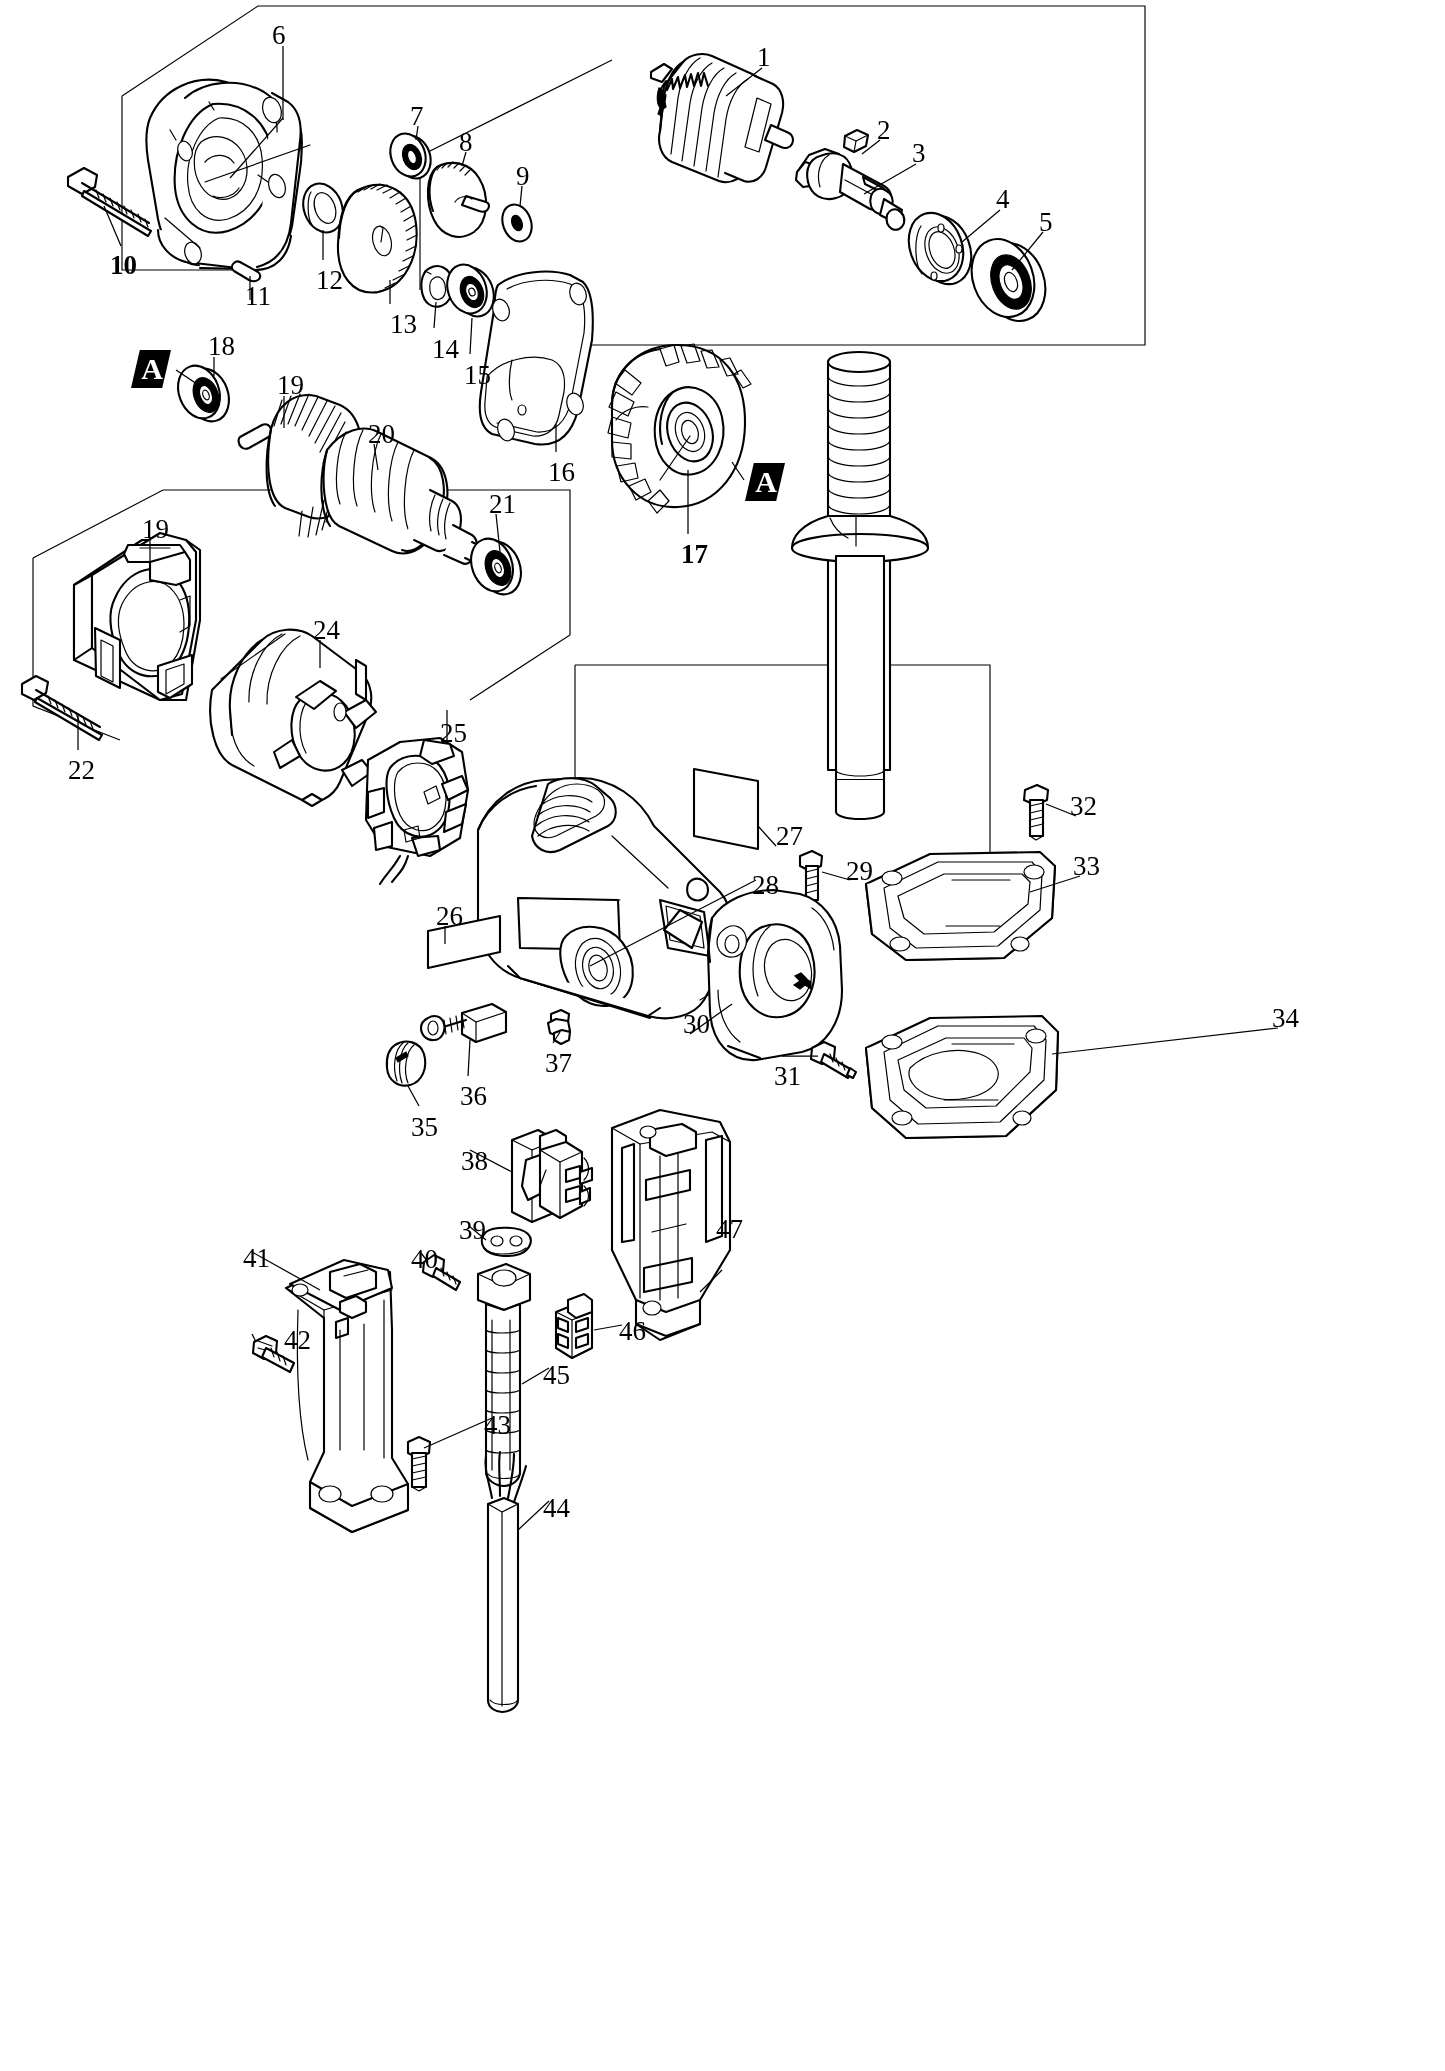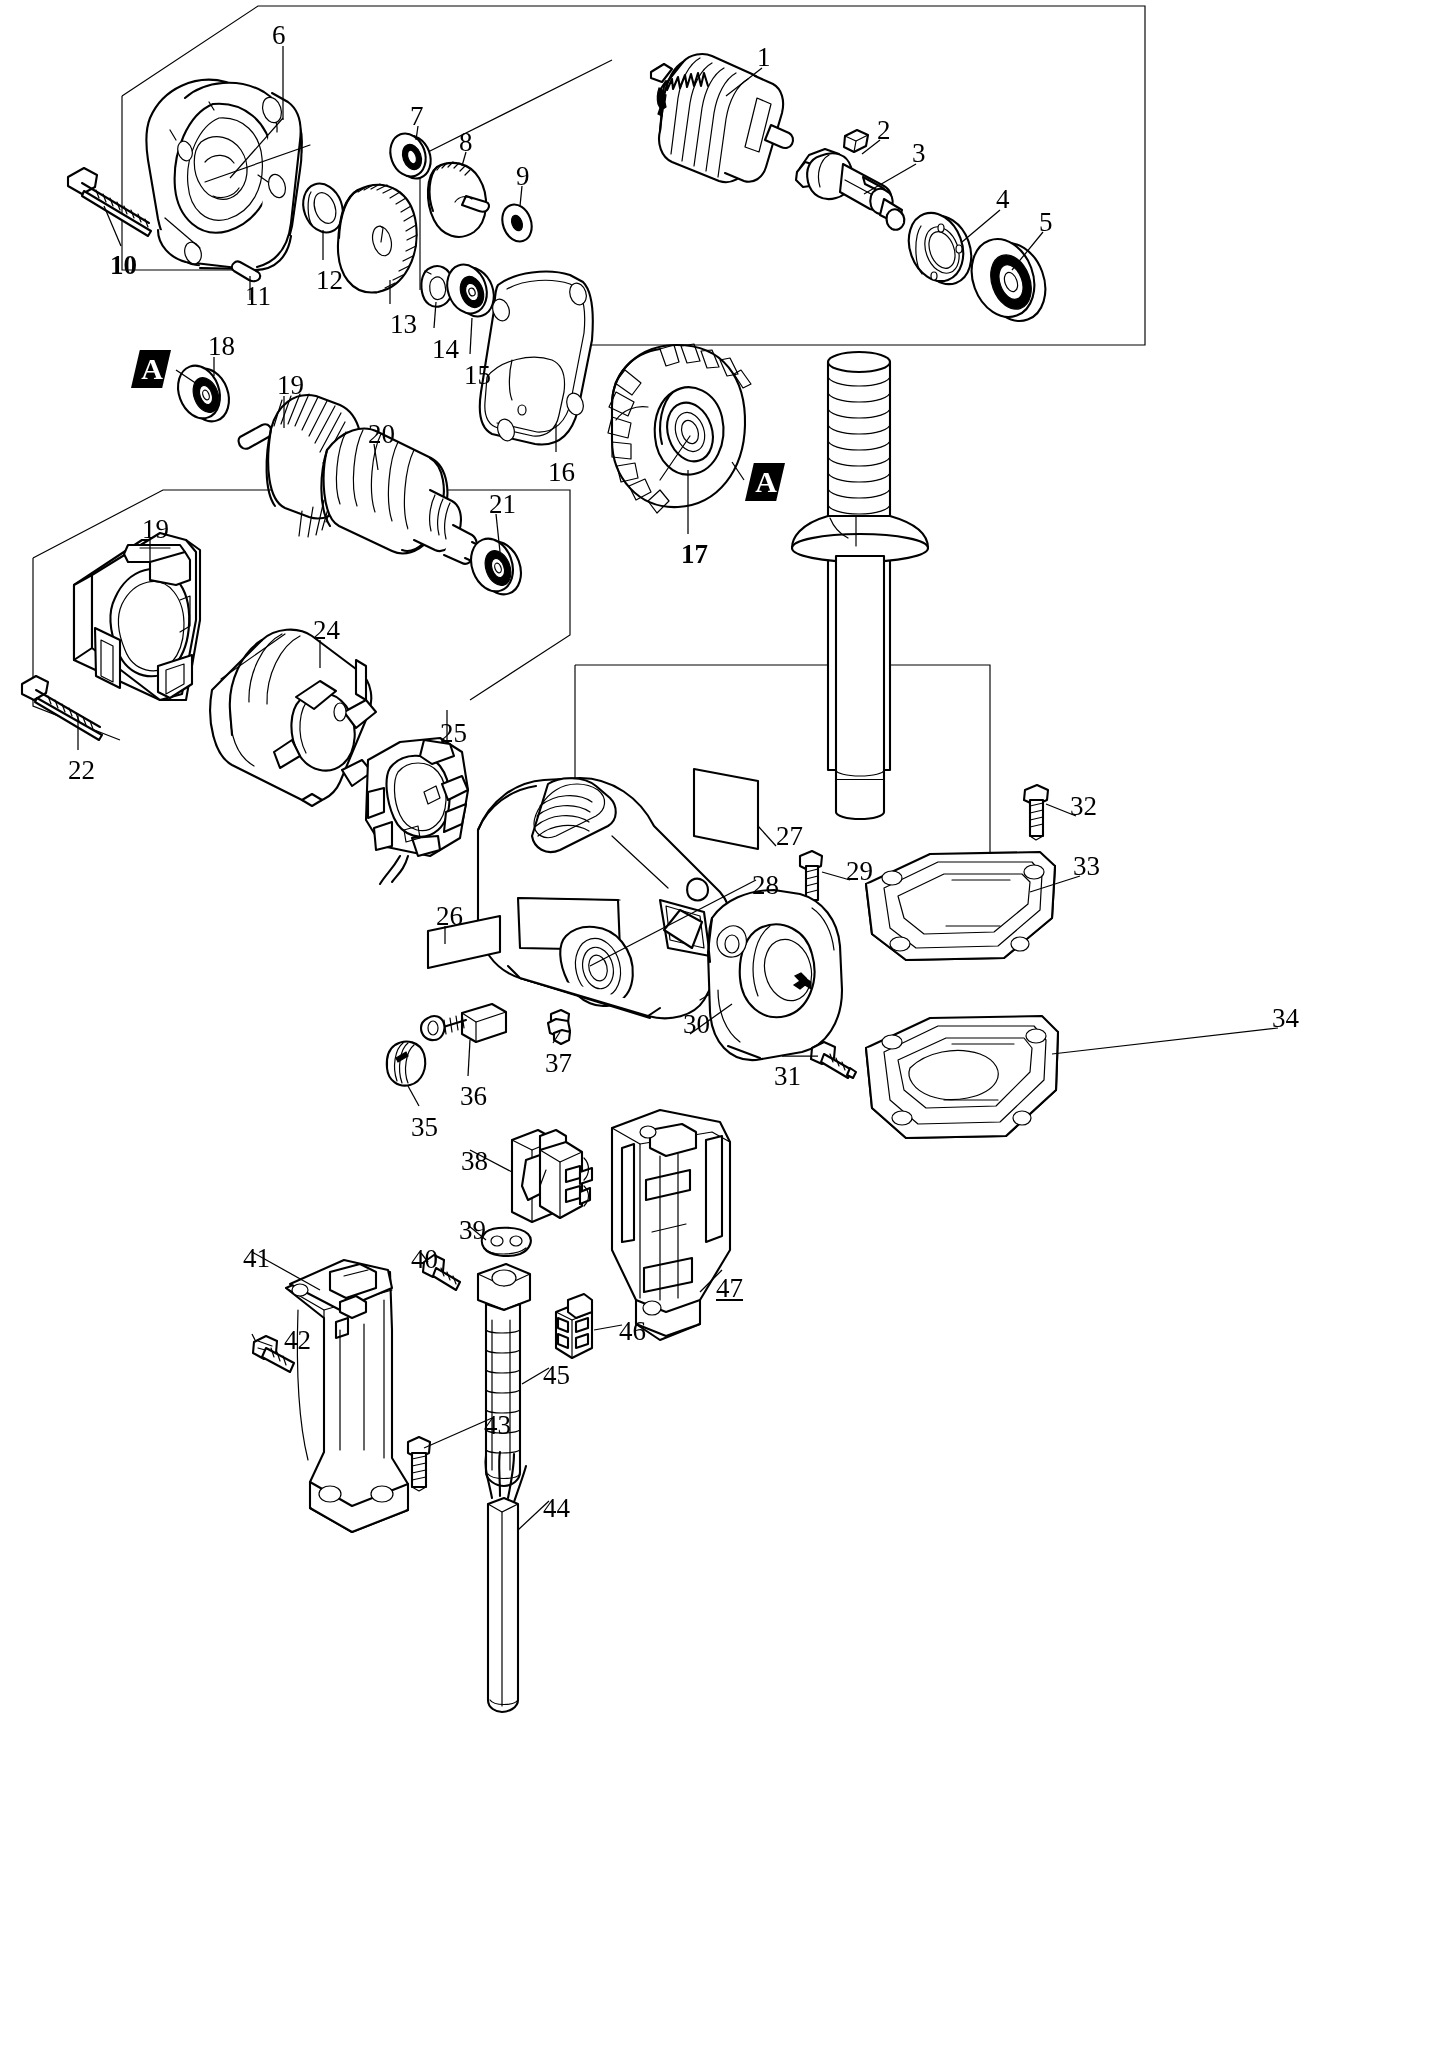--- a/index.html
+++ b/index.html
@@ -855,21 +855,21 @@
       <div class="lbl" style="left: 545px; top: 1050px;">37</div>
       <div class="lbl" style="left: 461px; top: 1148px;">38</div>
       <div class="lbl" style="left: 459px; top: 1217px;">39</div>
       <div class="lbl" style="left: 411px; top: 1246px;">40</div>
       <div class="lbl" style="left: 243px; top: 1245px;">41</div>
       <div class="lbl" style="left: 241px; top: 1327px; margin-left: 43px;">42</div>
       <div class="lbl" style="left: 484px; top: 1412px;">43</div>
       <div class="lbl" style="left: 543px; top: 1495px;">44</div>
       <div class="lbl" style="left: 543px; top: 1362px;">45</div>
       <div class="lbl" style="left: 619px; top: 1318px;">46</div>
-      <div class="lbl" style="left: 716px; top: 1275px; text-decoration: underline;">47</div>
+      <div class="lbl" style="left: 716px; top: 1216px;">47</div>
     </div>
 
   <div id="amarks">
       <div class="amark" style="left: 131px; top: 350px;">
         <span>A</span>
       </div>
       <div class="amark" style="left: 745px; top: 463px;">
         <span>A</span>
       </div>
     </div>

